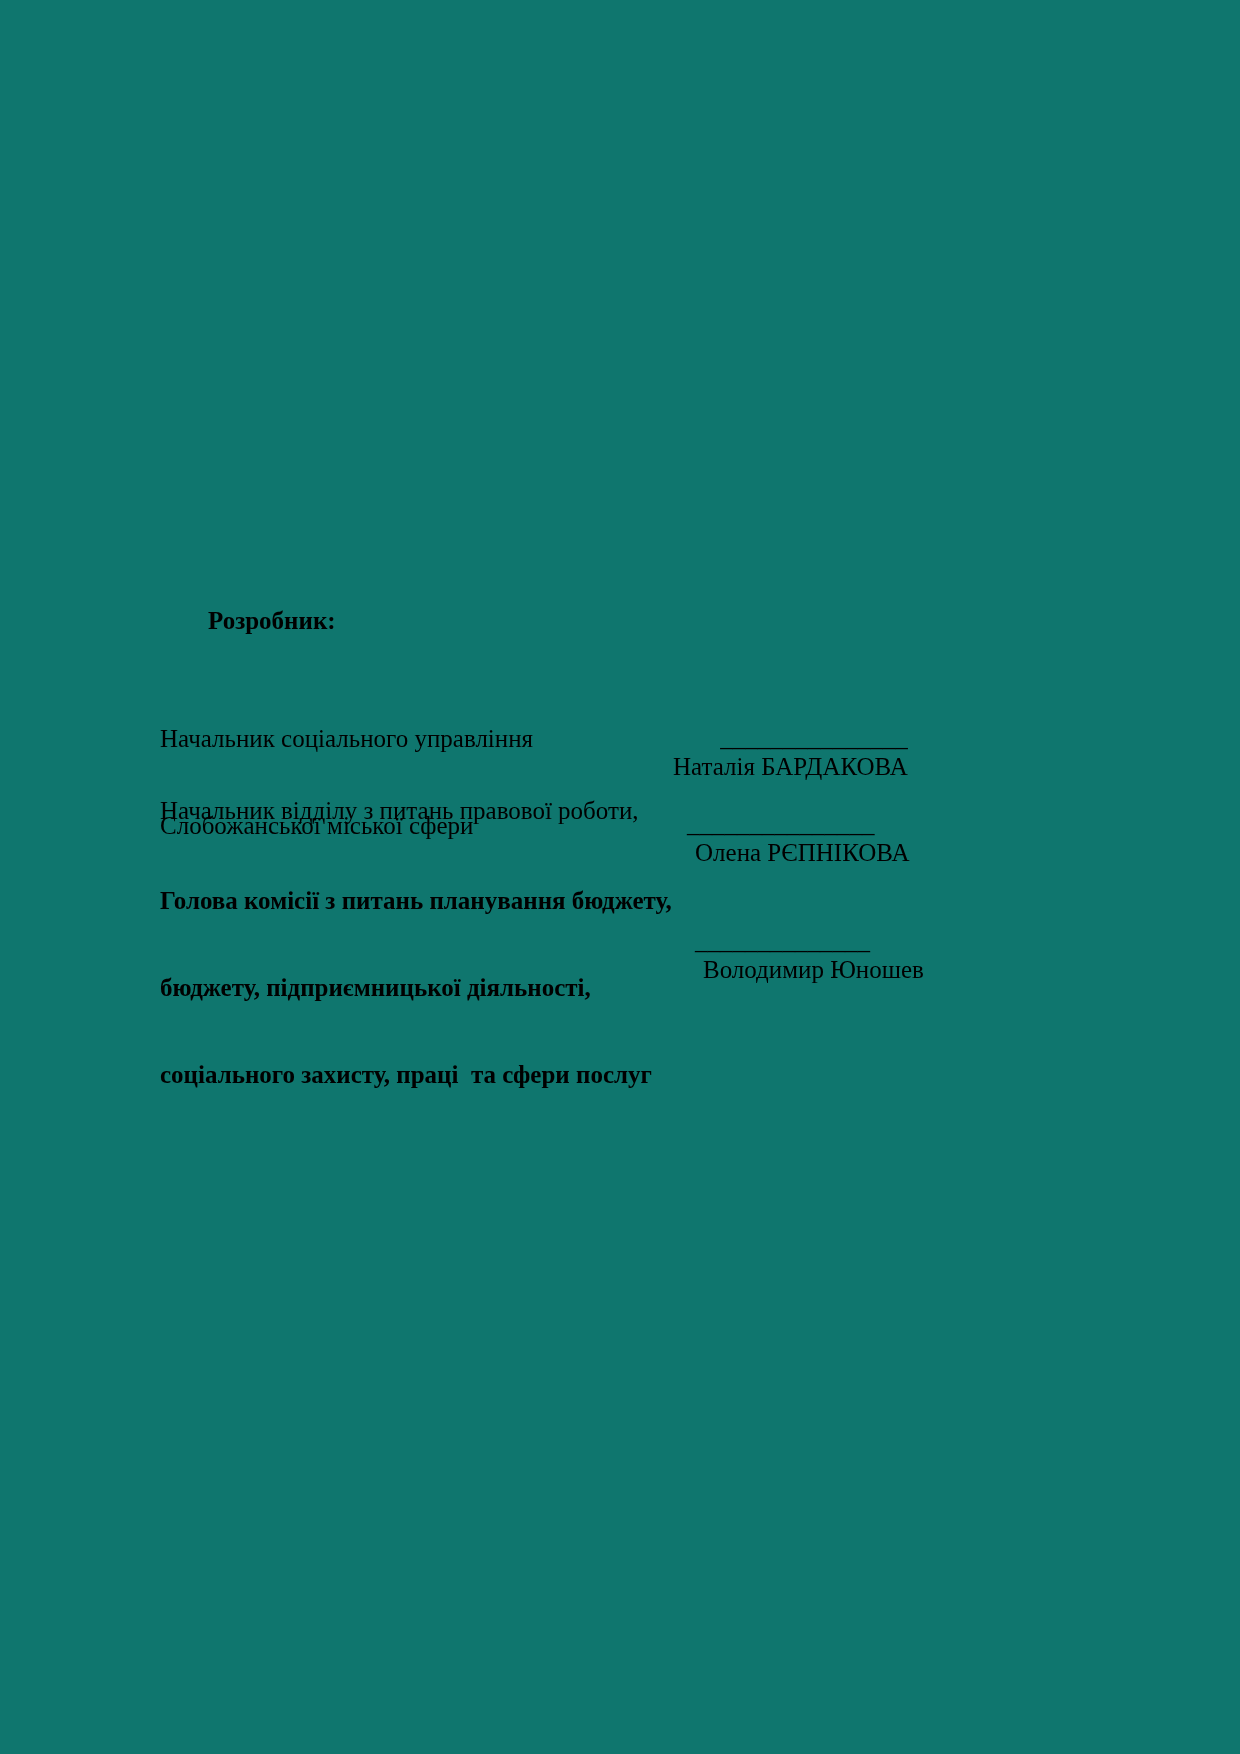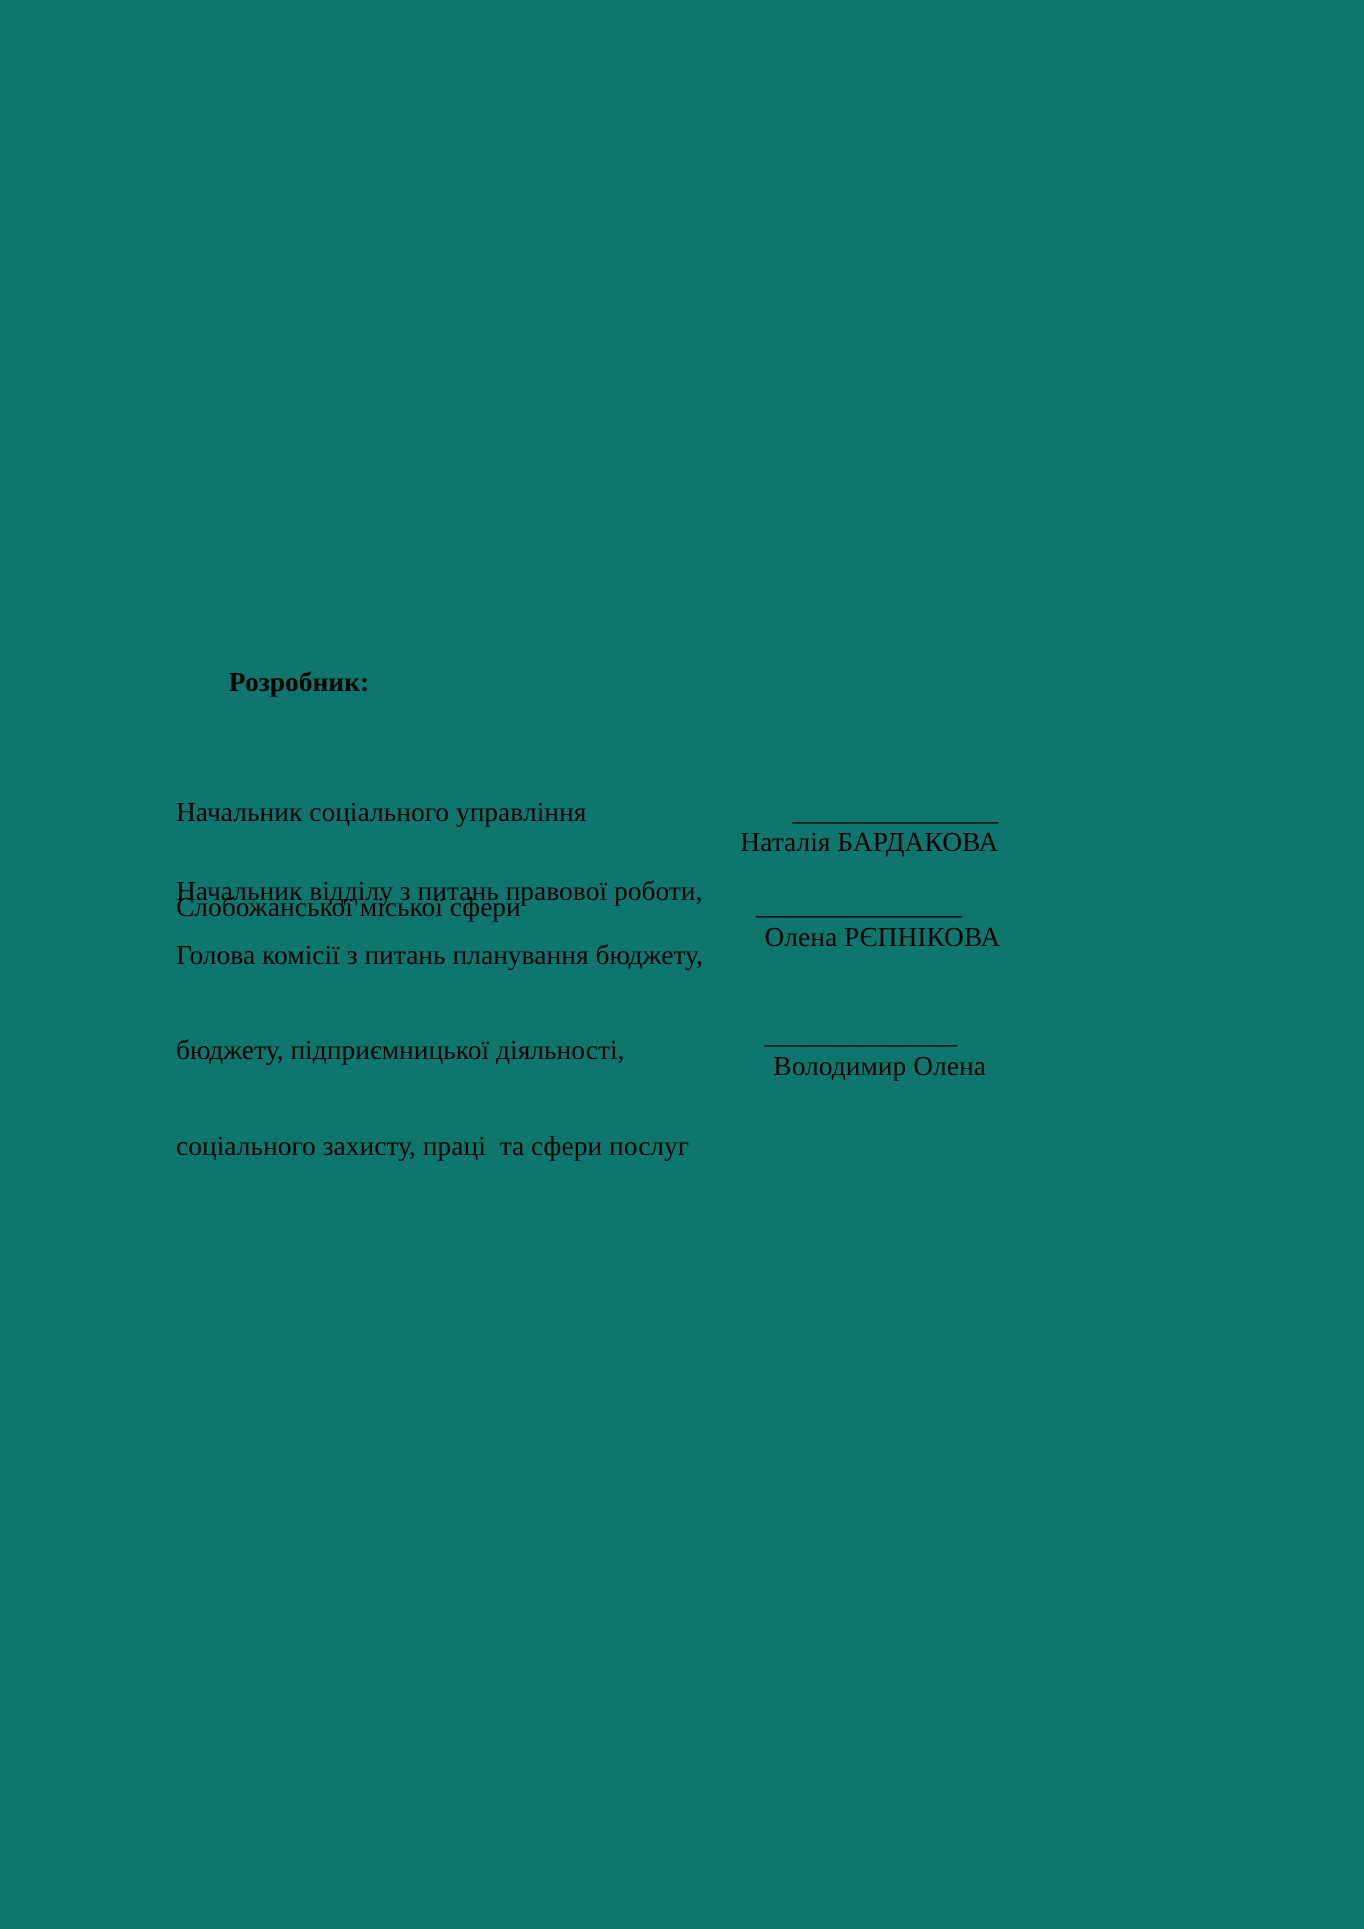--- a/index.html
+++ b/index.html
@@ -39,21 +39,21 @@
   }
   .sig-row .blank {
     white-space: pre;
   }
   .sig-row .name {
     white-space: pre;
     margin-left: 8px;
   }
   #block-1 { top: 666px; }
   #block-2 { top: 738px; text-align: center; }
-  #block-3 { top: 796px; }
+  #block-3 { top: 828px; font-weight: bold; }
   #sig-row-1 { left: 640px; top: 694px; text-align: right; }
   #sig-row-2 { left: 662px; top: 780px; }
   #sig-row-3 { left: 670px; top: 897px; }
 </style>
 </head>
 <body>
 
 <div class="page">
 
   <div class="heading">Розробник:</div>
@@ -75,16 +75,16 @@
     <span class="name">Олена РЄПНІКОВА</span>
   </div>
 
   <div class="sig-block" id="block-3">
     <div class="title-line">Голова комісії з питань планування бюджету,</div>
     <div class="title-line">бюджету, підприємницької діяльності,</div>
     <div class="title-line">соціального захисту, праці  та сфери послуг</div>
   </div>
   <div class="sig-row" id="sig-row-3">
     <span class="blank">______________</span>
-    <span class="name">Володимир Олена</span>
+    <span class="name">Володимир Юношев</span>
   </div>
 
 </div>
 
 </body></html>

